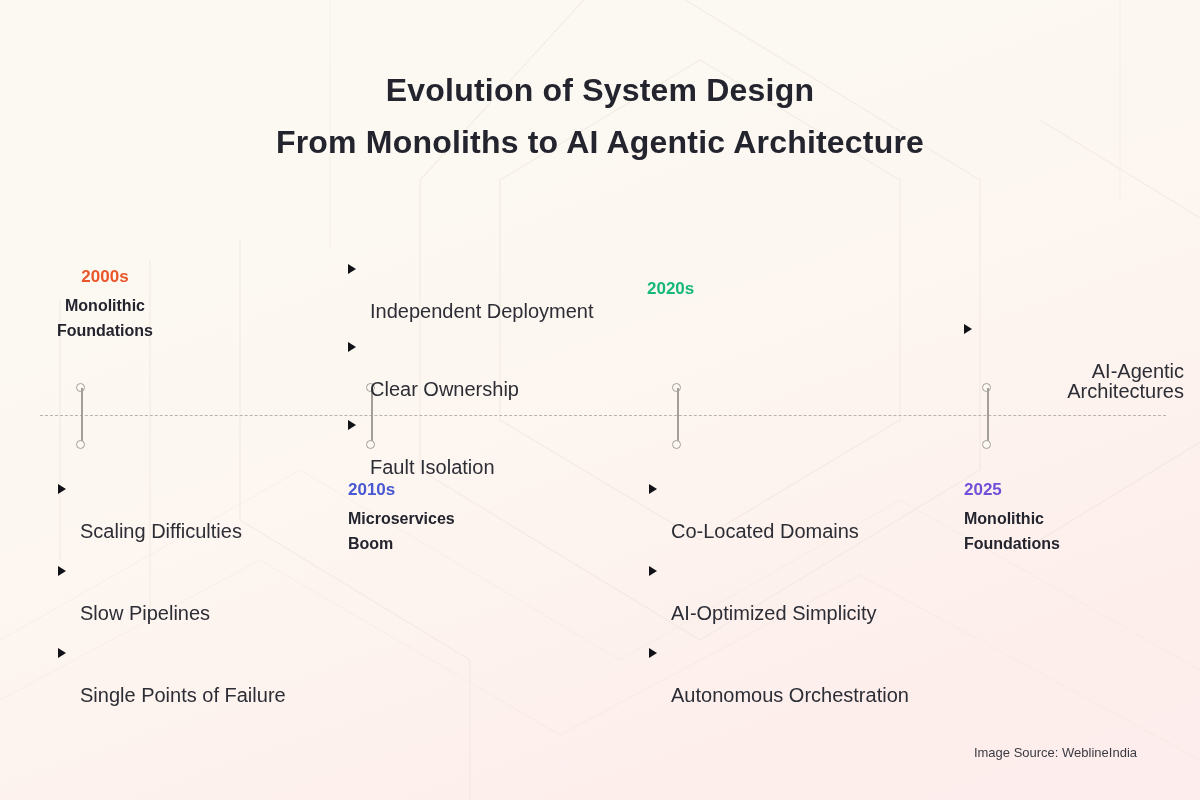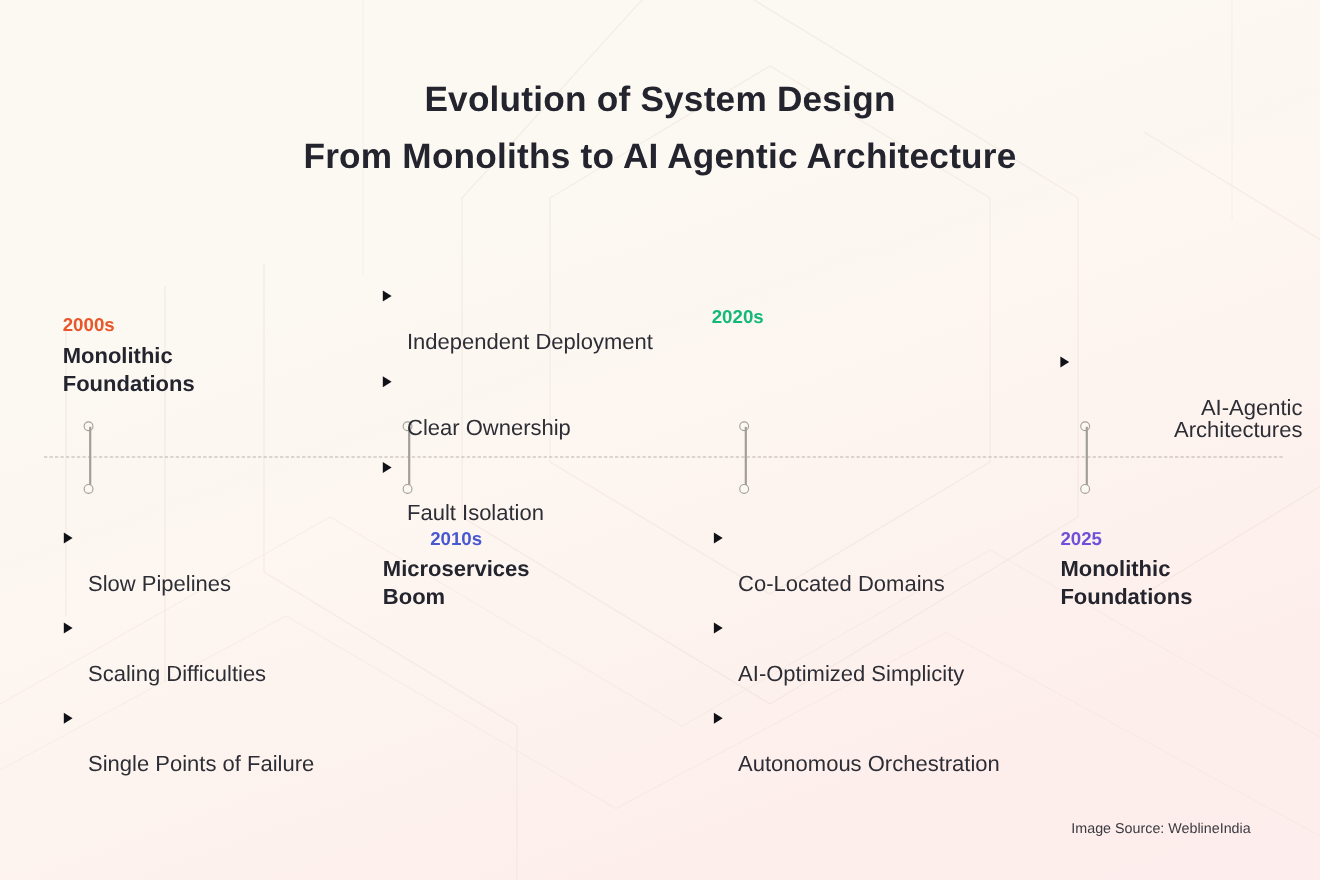--- a/index.html
+++ b/index.html
@@ -98,21 +98,21 @@
     position: absolute;
   }
   .year {
     font-size: 17px;
     font-weight: bold;
     line-height: 24px;
     margin-bottom: 4px;
   }
   .heading {
     color: #23242e;
-    font-size: 20px;
+    font-size: 16px;
     font-weight: bold;
     line-height: 25px;
     white-space: pre-line;
   }
 
   
   .bullets {
     list-style: none;
     margin: 0;
     padding: 0;
@@ -193,56 +193,56 @@
     <div class="dot top"></div>
     <div class="stem"></div>
     <div class="dot bottom"></div>
   </div>
   <div class="marker" style="left:982px;">
     <div class="dot top"></div>
     <div class="stem"></div>
     <div class="dot bottom"></div>
   </div>
 
-  <div class="entry" style="left:57px; top:284px;">
+  <div class="entry" style="left:57px; top:265px;text-align:center;">
     <div class="year" style="color:#e8562a;">2000s</div>
     <div class="heading">Monolithic
 Foundations</div>
   </div>
   <ul class="bullets" style="position:absolute; left:58px; top:481px; width:290px;">
     <li class="bullet">
       <span class="tri"></span>
+      <span>Scaling Difficulties</span>
+    </li>
+    <li class="bullet">
+      <span class="tri"></span>
       <span>Slow Pipelines</span>
     </li>
     <li class="bullet">
       <span class="tri"></span>
-      <span>Scaling Difficulties</span>
-    </li>
-    <li class="bullet">
-      <span class="tri"></span>
       <span>Single Points of Failure</span>
     </li>
   </ul>
 
   <ul class="bullets tight" style="position:absolute; left:348px; top:261px; width:300px;">
     <li class="bullet">
       <span class="tri"></span>
       <span>Independent Deployment</span>
     </li>
     <li class="bullet">
       <span class="tri"></span>
       <span>Clear Ownership</span>
     </li>
     <li class="bullet">
       <span class="tri"></span>
       <span>Fault Isolation</span>
     </li>
   </ul>
   <div class="entry" style="left:348px; top:478px;">
-    <div class="year" style="color:#4858d0;text-align:center;">2010s</div>
+    <div class="year" style="color:#4858d0;">2010s</div>
     <div class="heading">Microservices
 Boom</div>
   </div>
 
   <div class="entry" style="left:647px; top:277px;">
     <div class="year" style="color:#14b87a;">2020s</div>
   </div>
   <ul class="bullets" style="position:absolute; left:649px; top:481px; width:300px;">
     <li class="bullet">
       <span class="tri"></span>

